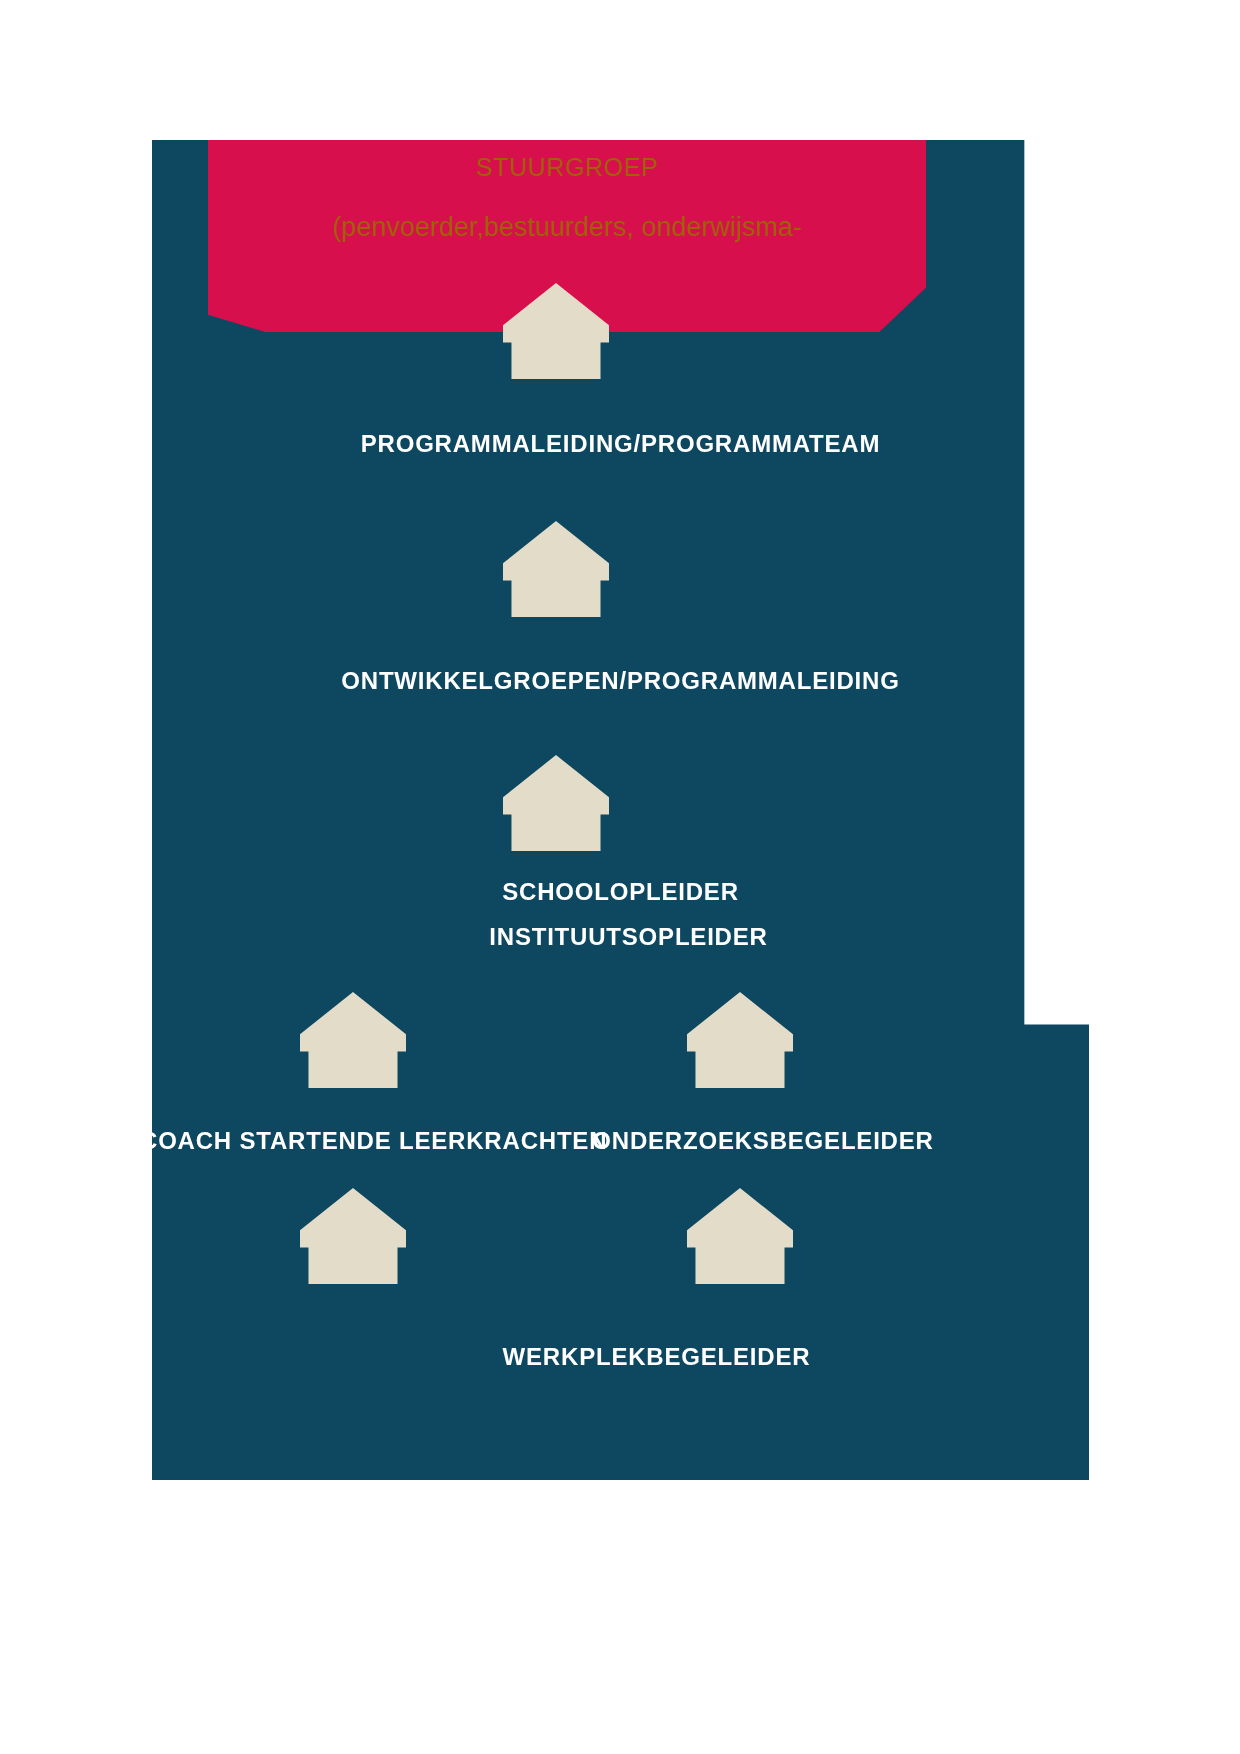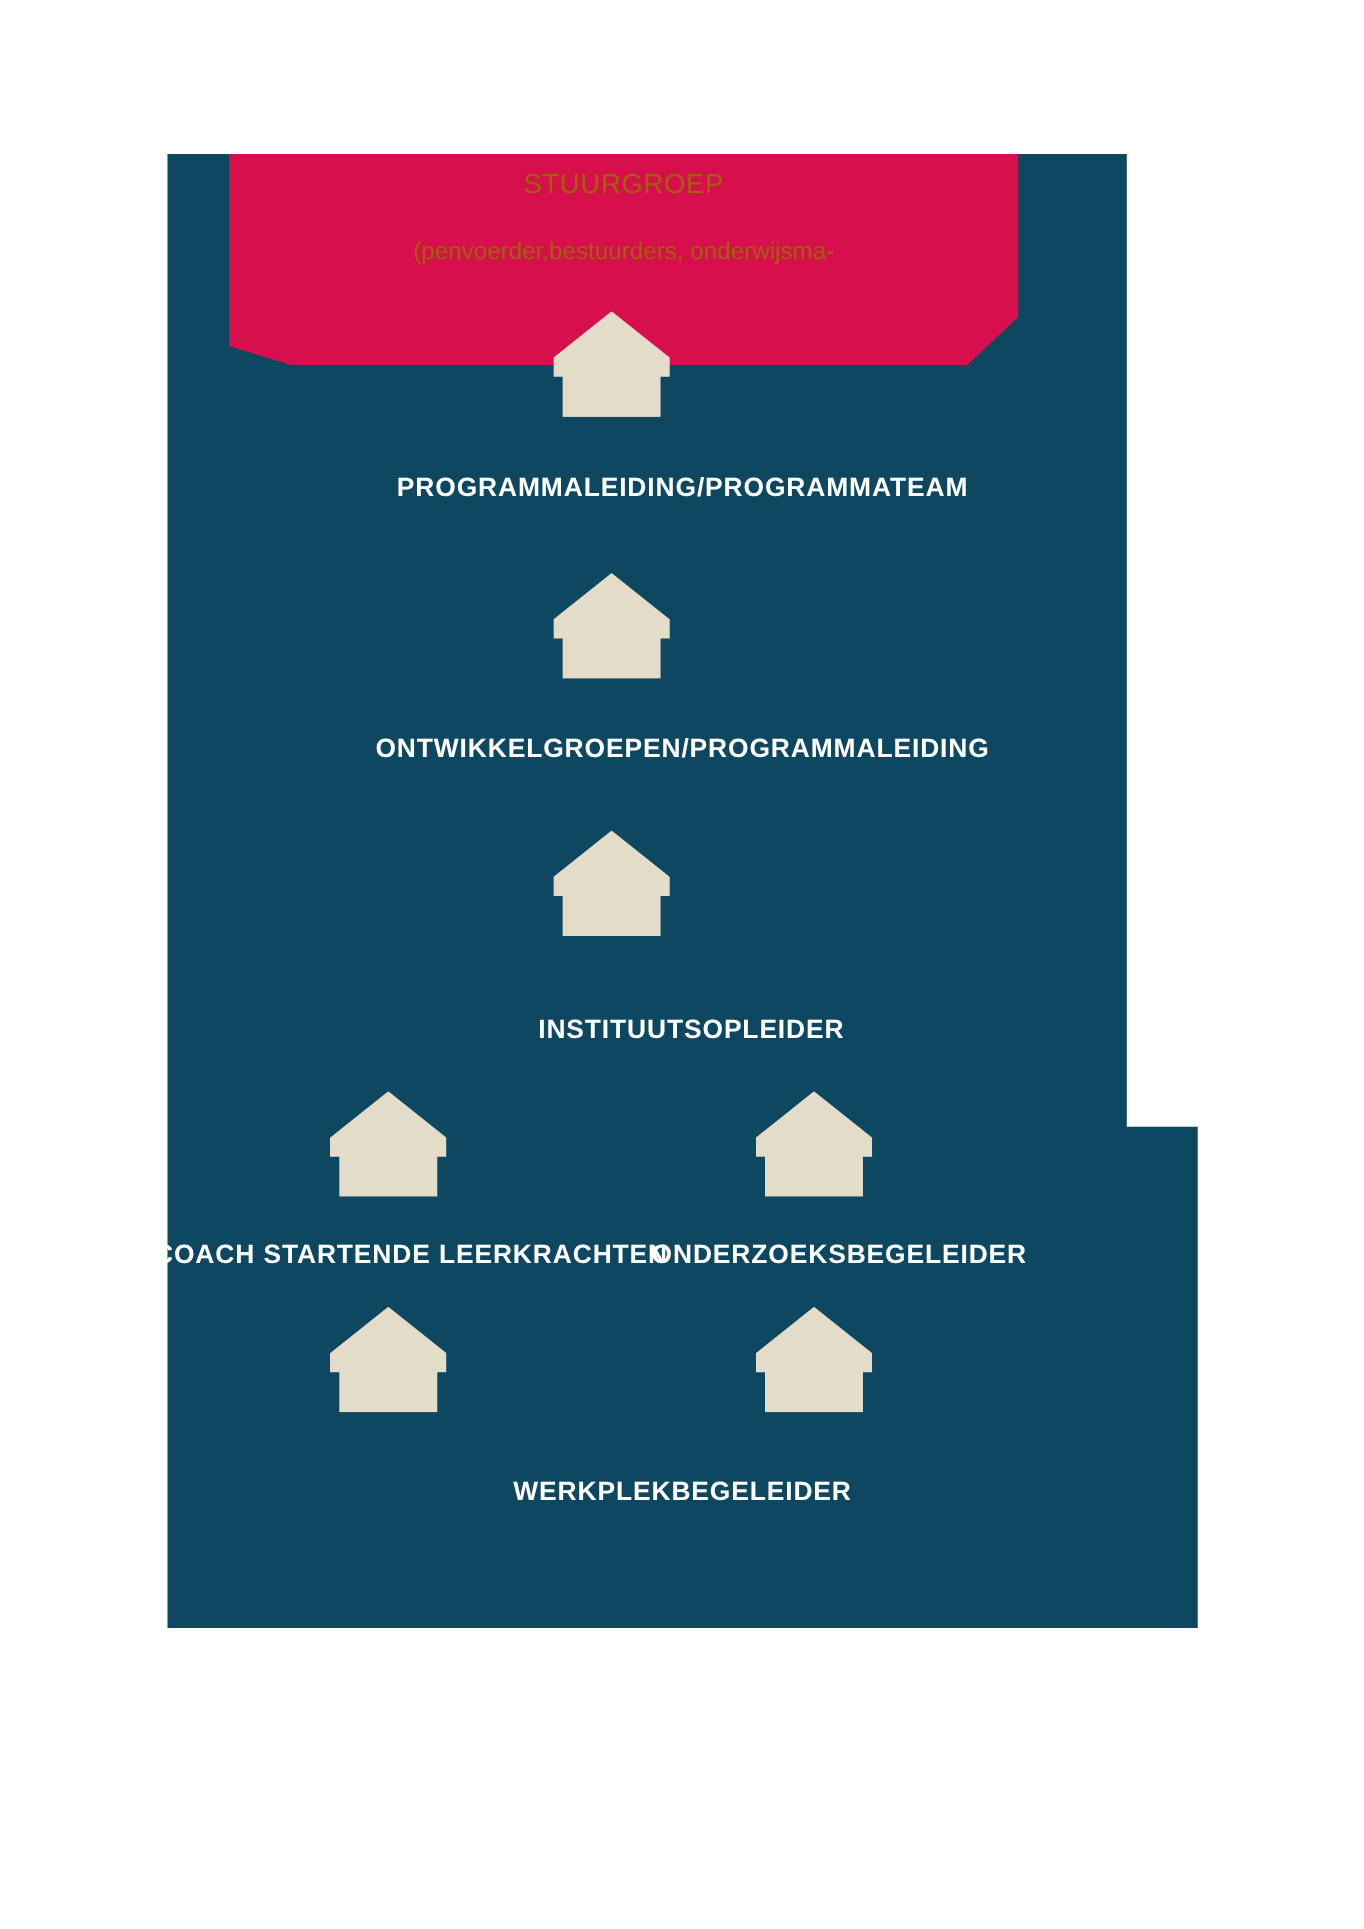--- a/index.html
+++ b/index.html
@@ -72,21 +72,21 @@
     box-sizing: border-box;
   }
   .red-title {
     font-size: 25px;
     letter-spacing: 0.6px;
     line-height: 30px;
     margin: 0 0 28px 0;
     font-weight: 400;
   }
   .red-sub {
-    font-size: 22px;
+    font-size: 27px;
     line-height: 35px;
     margin: 16px;
     font-weight: 400;
     padding: 0 64px;
   }
 
   
   .house {
     position: absolute;
     width: 106px;
@@ -124,21 +124,21 @@
   .h5 { left: 687px; top: 992px; }
   .h6 { left: 300px; top: 1188px; }
   .h7 { left: 687px; top: 1188px; }
 
   .lbl-programma { left: 152px; top: 430px; width: 937px; }
   .lbl-ontwikkel { left: 152px; top: 667px; width: 937px; }
   .lbl-school    { left: 152px; top: 878px; width: 937px; }
   .lbl-instituut { left: 160px; top: 923px; width: 937px; }
   .lbl-coach     { left: 140px; top: 1127px; width: 440px; }
   .lbl-onderzoek { left: 548px; top: 1127px; width: 430px; }
-  .lbl-werkplek  { left: 152px; top: 1343px; width: 937px; }
+  .lbl-werkplek  { left: 152px; top: 1343px; width: 937px; padding-left: 36px; }
 </style>
 </head>
 <body>
 
 <div id="stage">
 
   <div class="panel-teal"></div>
 
   <div class="panel-red"></div>
 
@@ -154,20 +154,21 @@
   <div class="house h3"></div>
   <div class="house h4"></div>
   <div class="house h5"></div>
   <div class="house h6"></div>
   <div class="house h7"></div>
 
   <div class="level-label lbl-programma">PROGRAMMALEIDING/PROGRAMMATEAM</div>
 
   <div class="level-label lbl-ontwikkel">ONTWIKKELGROEPEN/PROGRAMMALEIDING</div>
 
+  <div class="level-label lbl-school">SCHOOLOPLEIDER</div>
 
   <div class="level-label lbl-instituut">INSTITUUTSOPLEIDER</div>
 
   <div class="level-label lbl-coach">COACH STARTENDE LEERKRACHTEN</div>
 
   <div class="level-label lbl-onderzoek">ONDERZOEKSBEGELEIDER</div>
 
   <div class="level-label lbl-werkplek">WERKPLEKBEGELEIDER</div>
 
 </div>

